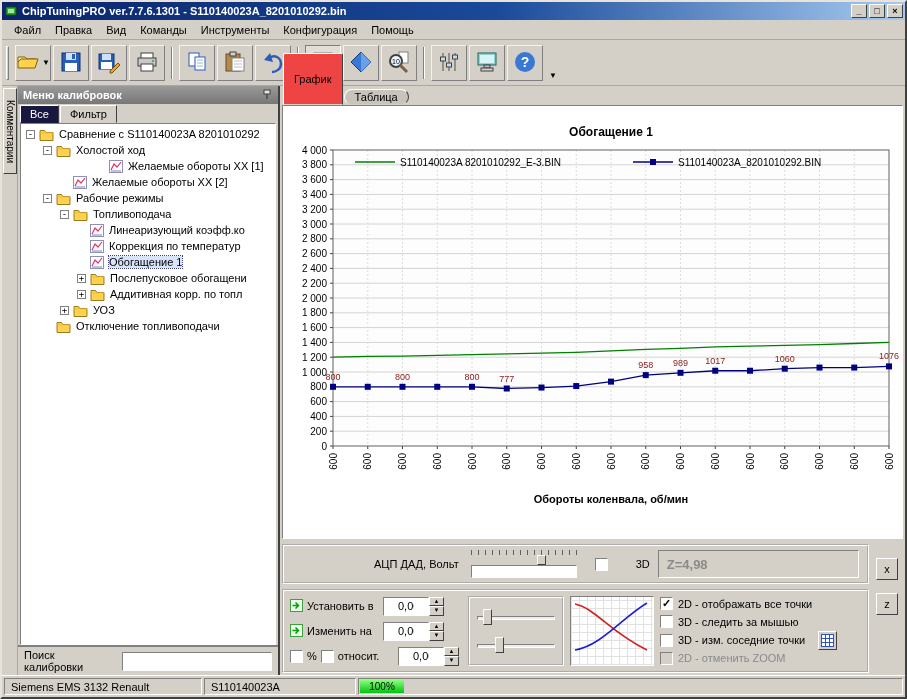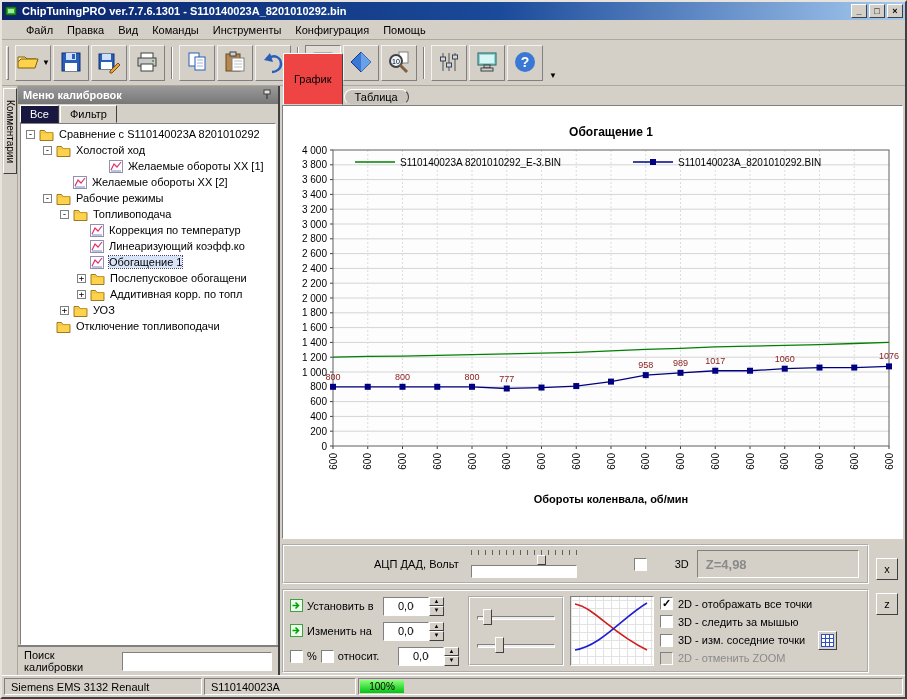--- a/index.html
+++ b/index.html
@@ -14,21 +14,21 @@
   
   .titlebar { height:18px; flex:none; background:linear-gradient(90deg,#0a246a 0%,#1a4a9a 55%,#a6caf0 100%);
               color:#fff; font-weight:bold; display:flex; align-items:center; padding:0 2px; gap:4px; }
   .app-icon { width:14px; height:14px; flex:none; display:flex; align-items:center; }
   .title-text { flex:1; white-space:nowrap; overflow:hidden; font-size:11px; }
   .tb-ctrls { display:flex; gap:2px; }
   .win-btn { width:16px; height:14px; background:#d4d0c8; color:#000; font-size:9px; line-height:12px;
              text-align:center; border:1px solid; border-color:#fff #404040 #404040 #fff; }
 
   
-  .menubar { height:20px; flex:none; display:flex; align-items:center; padding-left:18px; gap:2px;
+  .menubar { height:20px; flex:none; display:flex; align-items:center; padding-left:6px; gap:2px;
              border-bottom:1px solid #aca899; }
   .menu-item { padding:2px 6px; }
 
   
   .toolbar { height:46px; flex:none; display:flex; align-items:center; padding:3px 4px; gap:2px;
              border-bottom:1px solid #aca899; }
   .grip { width:3px; height:34px; border:1px solid; border-color:#fff #808080 #808080 #fff; margin-right:4px; }
   .tb-btn { height:36px; min-width:36px; display:flex; align-items:center; justify-content:center;
             background:#d4d0c8; border:1px solid; border-color:#f4f2ee #808080 #808080 #f4f2ee; }
   .tb-btn.active { border-color:#808080 #fff #fff #808080; background:#e2ded6; }
@@ -84,21 +84,21 @@
   .ruler { height:5px; background:repeating-linear-gradient(90deg,#606060 0 1px,transparent 1px 7px); }
   .thumb-row { height:10px; position:relative; }
   .sl-thumb { position:absolute; top:0; width:9px; height:10px; background:#d4d0c8;
               border:1px solid; border-color:#fff #404040 #404040 #fff; }
   .adc-input { width:100%; height:13px; background:#fff; border:1px solid; border-color:#808080 #fff #fff #808080;
                font-size:10px; font-family:inherit; }
   .cb { display:flex; align-items:center; gap:4px; }
   .checkbox { width:13px; height:13px; flex:none; background:#fff; border:1px solid; border-color:#808080 #fff #fff #808080;
               font-size:11px; line-height:11px; text-align:center; }
   .checkbox.checked::before { content:"✓"; font-weight:bold; }
-  .adc-3d { margin-left:57px;gap:28px; }
+  .adc-3d { margin-left:18px;gap:28px; }
   .z-display { flex:1; align-self:stretch; margin:4px 8px; border:1px solid; border-color:#808080 #fff #fff #808080;
                color:#8a8a8a; font-weight:bold; font-size:13px; display:flex; align-items:center; padding-left:8px; }
 
   .controls-panel { flex:1; border:2px groove #fff; display:flex; padding:5px 6px; gap:6px; min-height:0; }
   .col-spin { width:172px; flex:none; display:flex; flex-direction:column; justify-content:space-between; }
   .spin-row { display:flex; align-items:center; gap:4px; height:20px; }
   .spin-row .lbl { width:72px; }
   .spinner { display:flex; width:64px; height:19px; }
   .spinner input { width:46px; height:19px; background:#fff; border:1px solid; border-color:#808080 #fff #fff #808080;
                    font-family:inherit; font-size:11px; padding:0 14px; }
@@ -365,32 +365,32 @@
           </div>
           <div class="tree-row" style="padding-left: 56px;">
             <span class="expander-spacer"></span>
             <span class="tree-icon">
               <svg width="14" height="13" viewBox="0 0 14 13">
                 <rect x="0.5" y="0.5" width="13" height="12" fill="#fff" stroke="#9090b0"></rect>
                 <polyline points="2,10 5,4 8,7 12,2" fill="none" stroke="#e03070" stroke-width="1.2"></polyline>
                 <line x1="2" y1="11" x2="12" y2="11" stroke="#8080c0"></line>
               </svg>
             </span>
-            <span class="tree-label">Коррекция по температур</span>
+            <span class="tree-label">Линеаризующий коэфф.ко</span>
           </div>
           <div class="tree-row" style="padding-left: 56px;">
             <span class="expander-spacer"></span>
             <span class="tree-icon">
               <svg width="14" height="13" viewBox="0 0 14 13">
                 <rect x="0.5" y="0.5" width="13" height="12" fill="#fff" stroke="#9090b0"></rect>
                 <polyline points="2,10 5,4 8,7 12,2" fill="none" stroke="#e03070" stroke-width="1.2"></polyline>
                 <line x1="2" y1="11" x2="12" y2="11" stroke="#8080c0"></line>
               </svg>
             </span>
-            <span class="tree-label">Линеаризующий коэфф.ко</span>
+            <span class="tree-label">Коррекция по температур</span>
           </div>
           <div class="tree-row selected" style="padding-left: 56px;">
             <span class="expander-spacer"></span>
             <span class="tree-icon">
               <svg width="14" height="13" viewBox="0 0 14 13">
                 <rect x="0.5" y="0.5" width="13" height="12" fill="#fff" stroke="#9090b0"></rect>
                 <polyline points="2,10 5,4 8,7 12,2" fill="none" stroke="#e03070" stroke-width="1.2"></polyline>
                 <line x1="2" y1="11" x2="12" y2="11" stroke="#8080c0"></line>
               </svg>
             </span>

